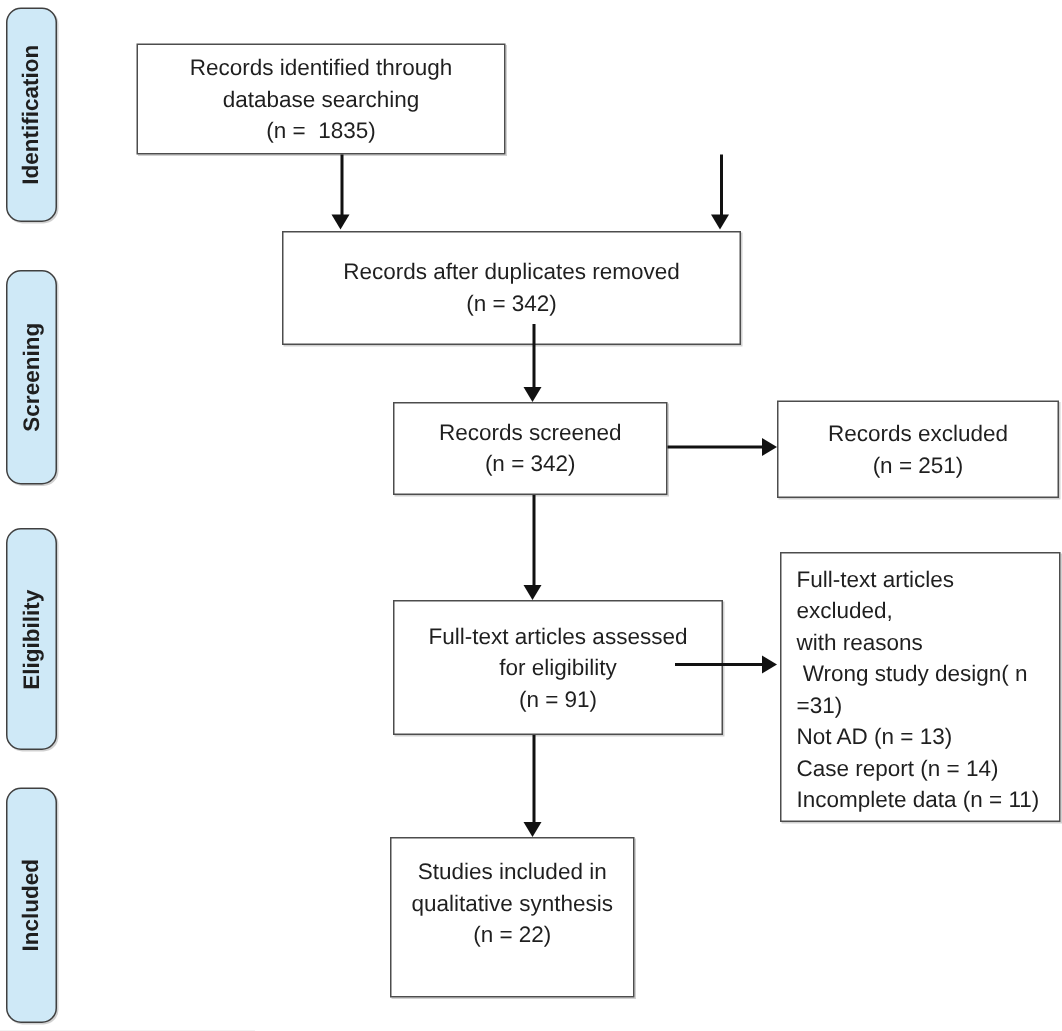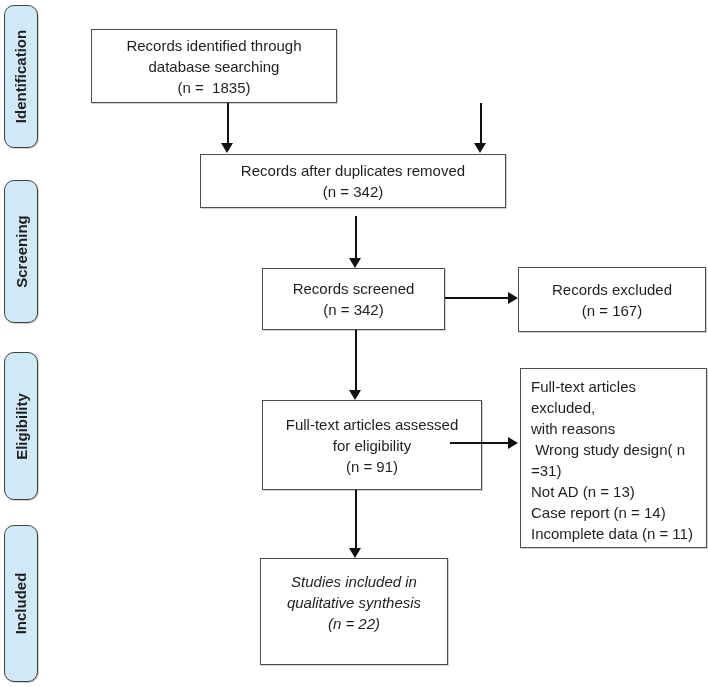--- a/index.html
+++ b/index.html
@@ -82,41 +82,41 @@
   </div>
   <div class="stage" style="top:525px;height:157px;">
     <span>Included</span>
   </div>
 
   <div class="fbox" style="left:91px;top:29px;width:246px;height:74px;">Records identified through
 database searching
 (n =  1835)</div>
 
 
-  <div class="fbox" style="left:200px;top:154px;width:306px;height:54px;">Records after duplicates removed
+  <div class="fbox" style="left:188px;top:154px;width:306px;height:76px;">Records after duplicates removed
 (n = 342)</div>
 
   <div class="fbox" style="left:262px;top:268px;width:183px;height:62px;">Records screened
 (n = 342)</div>
 
   <div class="fbox" style="left:518px;top:267px;width:188px;height:65px;">Records excluded
-(n = 167)</div>
+(n = 251)</div>
 
   <div class="fbox" style="left:262px;top:400px;width:220px;height:90px;">Full-text articles assessed
 for eligibility
 (n = 91)</div>
 
   <div class="fbox left-align" style="left:520px;top:368px;width:187px;height:180px;">Full-text articles excluded,
 with reasons
  Wrong study design( n =31)
 Not AD (n = 13)
 Case report (n = 14)
 Incomplete data (n = 11)</div>
 
-  <div class="fbox top-align" style="left:260px;top:558px;width:188px;height:107px;font-style:italic;">Studies included in
+  <div class="fbox top-align" style="left:260px;top:558px;width:163px;height:107px;">Studies included in
 qualitative synthesis
 (n = 22)</div>
 
   <div>
     <div class="vline" style="left:227px;top:103px;height:42px;"></div>
     <div class="head-down" style="left:221px;top:143px;"></div>
   </div>
 
   <div>
     <div class="vline" style="left:480px;top:103px;height:42px;"></div>

